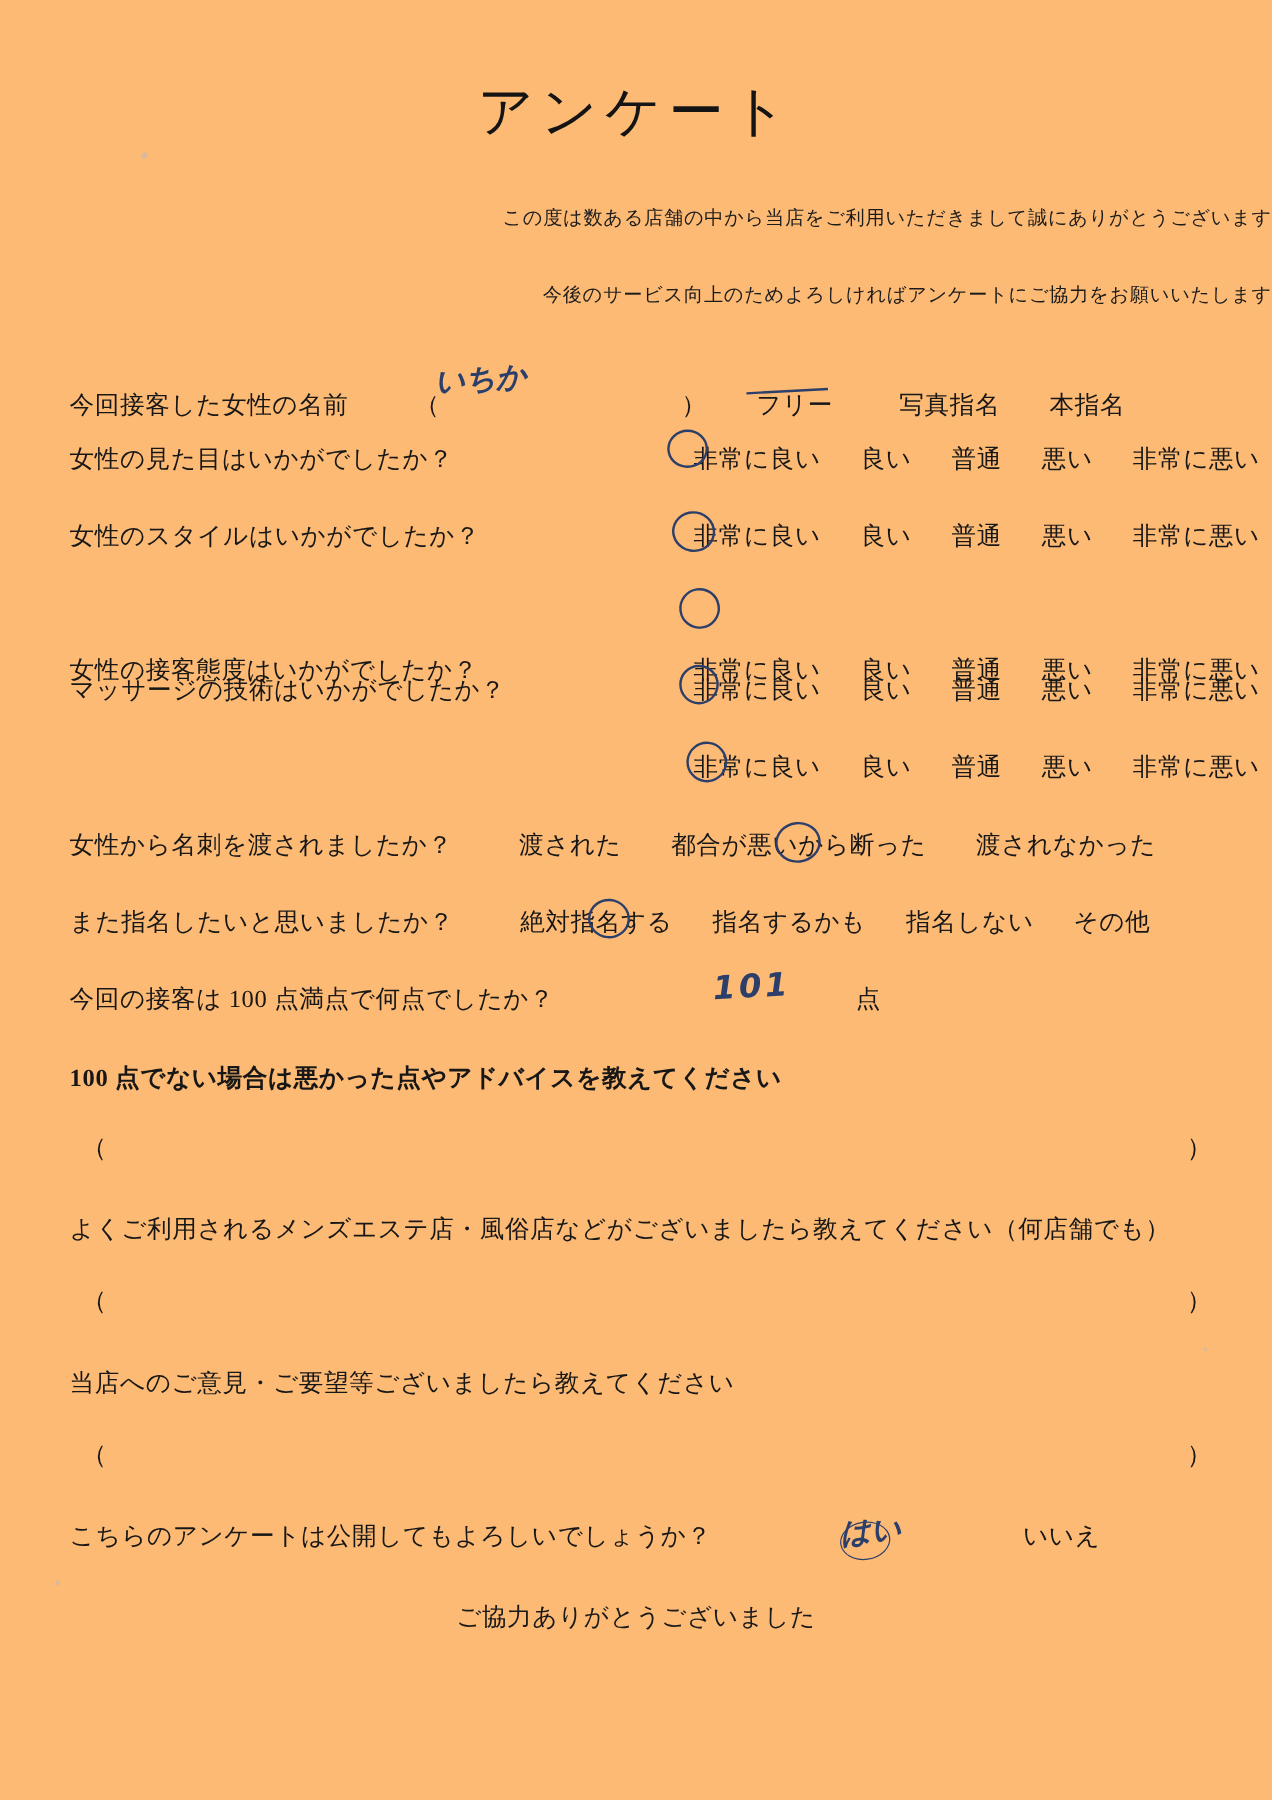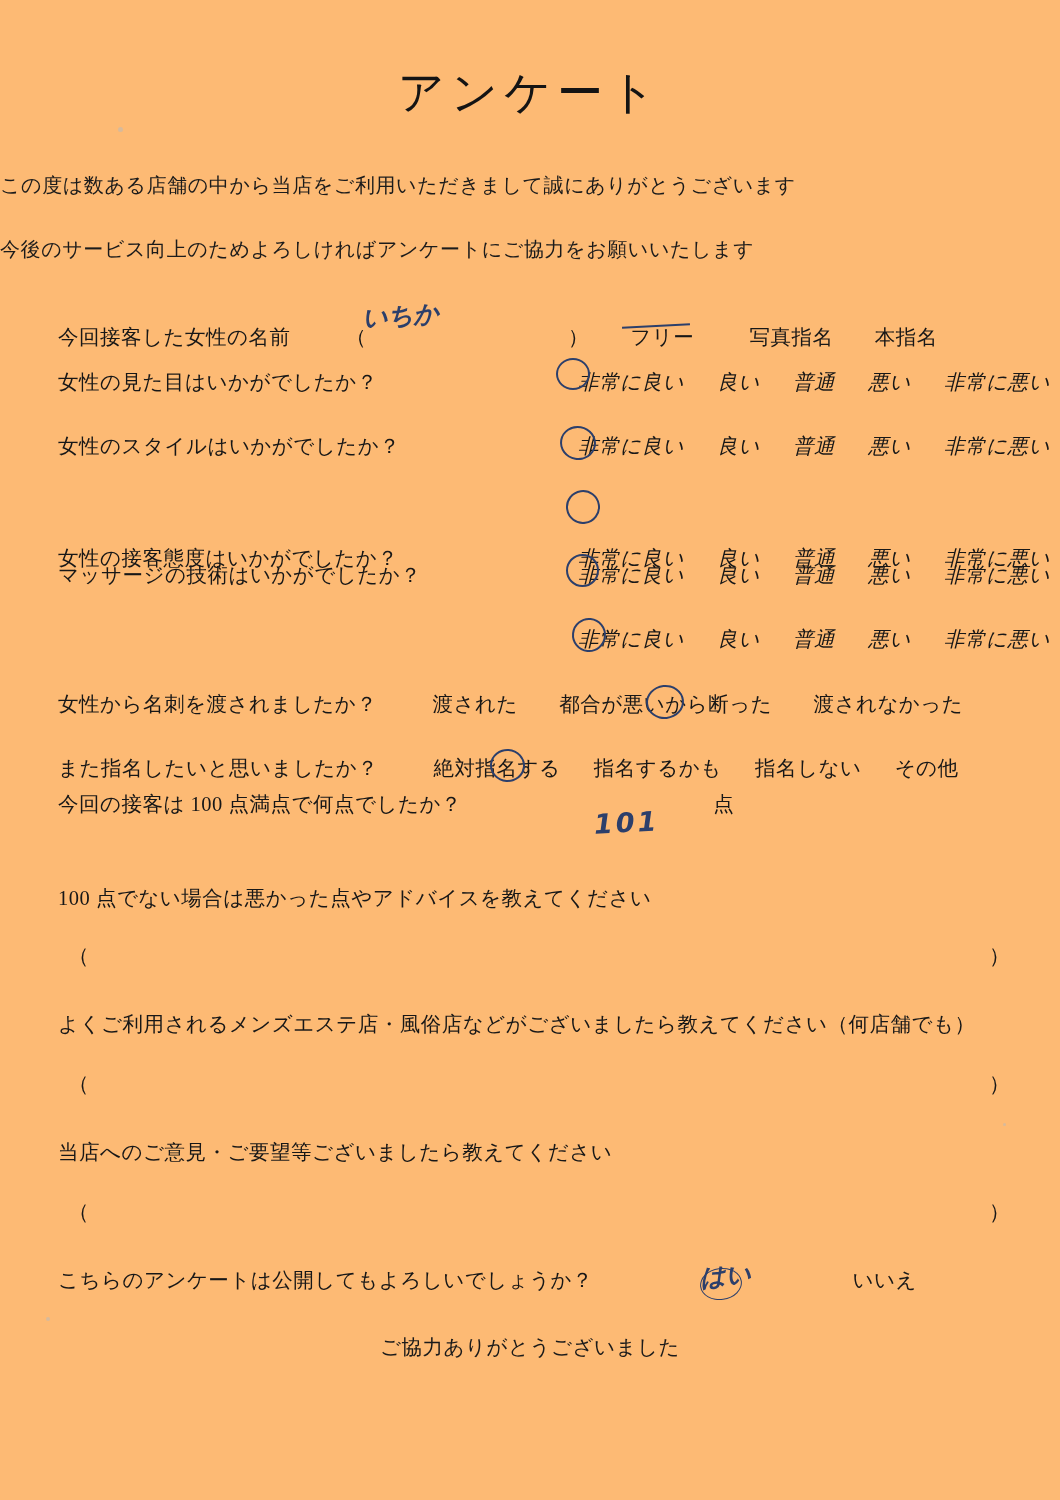--- a/index.html
+++ b/index.html
@@ -38,22 +38,22 @@
     letter-spacing: 6px;
     font-weight: 500;
     font-family: "DejaVu Serif", serif;
     color: #141414;
   }
 
   .intro {
     position: absolute;
     left: 0;
     width: 100%;
-    text-align: left;
-    font-size: 20px;
+    text-align: right;
+    font-size: 16px;
     letter-spacing: .6px;
     color: #1b1b1b;
   }
   .intro1 { top: 172px; }
   .intro2 { top: 236px; }
 
   .row {
     position: absolute;
     left: 58px;
     right: 40px;
@@ -62,21 +62,21 @@
     color: #171717;
     white-space: nowrap;
   }
   .q { display: inline-block; }
   .opts {
     position: absolute;
     left: 520px;
     top: 0;
     white-space: nowrap;
   }
-  .opt { display: inline-block; font-style: italic; }
+  .opt { display: inline-block; }
   .gap-s { display: inline-block; width: 22px; }
   .gap-m { display: inline-block; width: 30px; }
   .gap-l { display: inline-block; width: 44px; }
 
   .paren-line {
     position: absolute;
     left: 58px;
     right: 40px;
     font-size: 21px;
     color: #171717;
@@ -241,28 +241,28 @@
     <span>絶対指名する</span>
     <span class="gap-s"></span>
     <span>指名するかも</span>
     <span class="gap-s"></span>
     <span>指名しない</span>
     <span class="gap-s"></span>
     <span>その他</span>
   </div>
   <div class="circle-mark" style="left:490px; top:749px; width:31px; height:29px; transform:rotate(4deg);"></div>
 
-  <div class="row" style="top:790px;">
+  <div class="row" style="top:818px;">
     <span class="q">今回の接客は 100 点満点で何点でしたか？</span>
     <span style="display:inline-block;width:240px;"></span>
     <span>点</span>
   </div>
   <div class="ink" style="left:594px; top:807px; font-size:27px; letter-spacing:3px; transform:rotate(-3deg);">101</div>
 
-  <div class="row" style="top:884px;">
+  <div class="row" style="top:884px;font-weight:bold;">
     <span class="q">100 点でない場合は悪かった点やアドバイスを教えてください</span>
   </div>
   <div class="paren-line" style="top:942px; height:34px;">
     <span class="paren-left">（</span>
     <span class="paren-right">）</span>
   </div>
 
   <div class="row" style="top:1010px;">
     <span class="q">よくご利用されるメンズエステ店・風俗店などがございましたら教えてください（何店舗でも）</span>
   </div>

